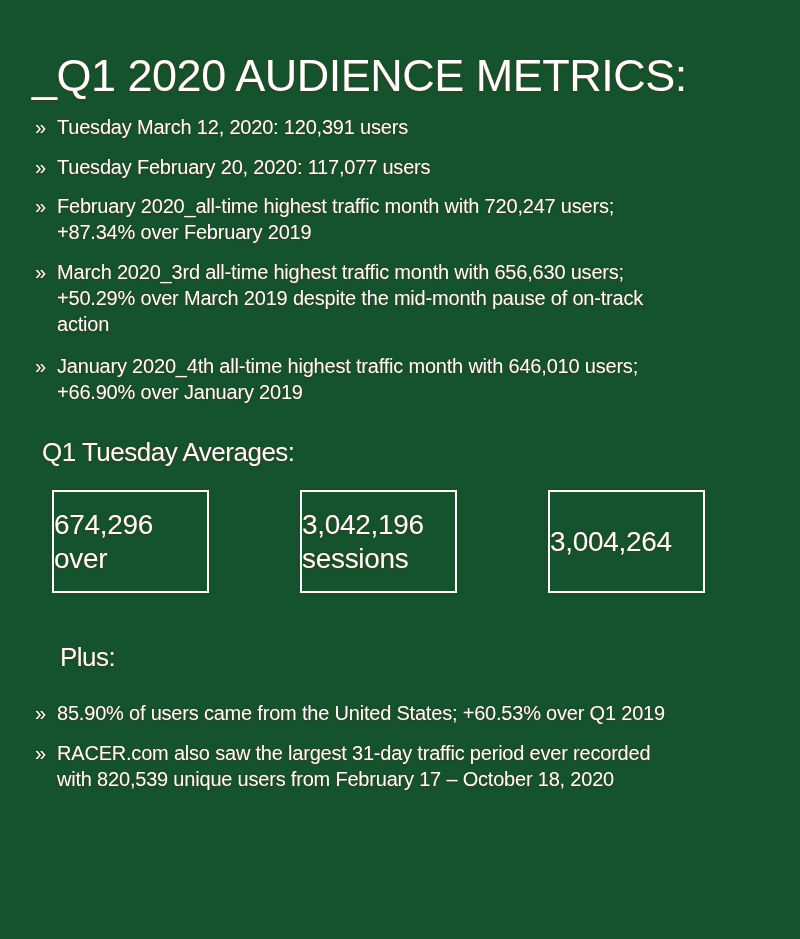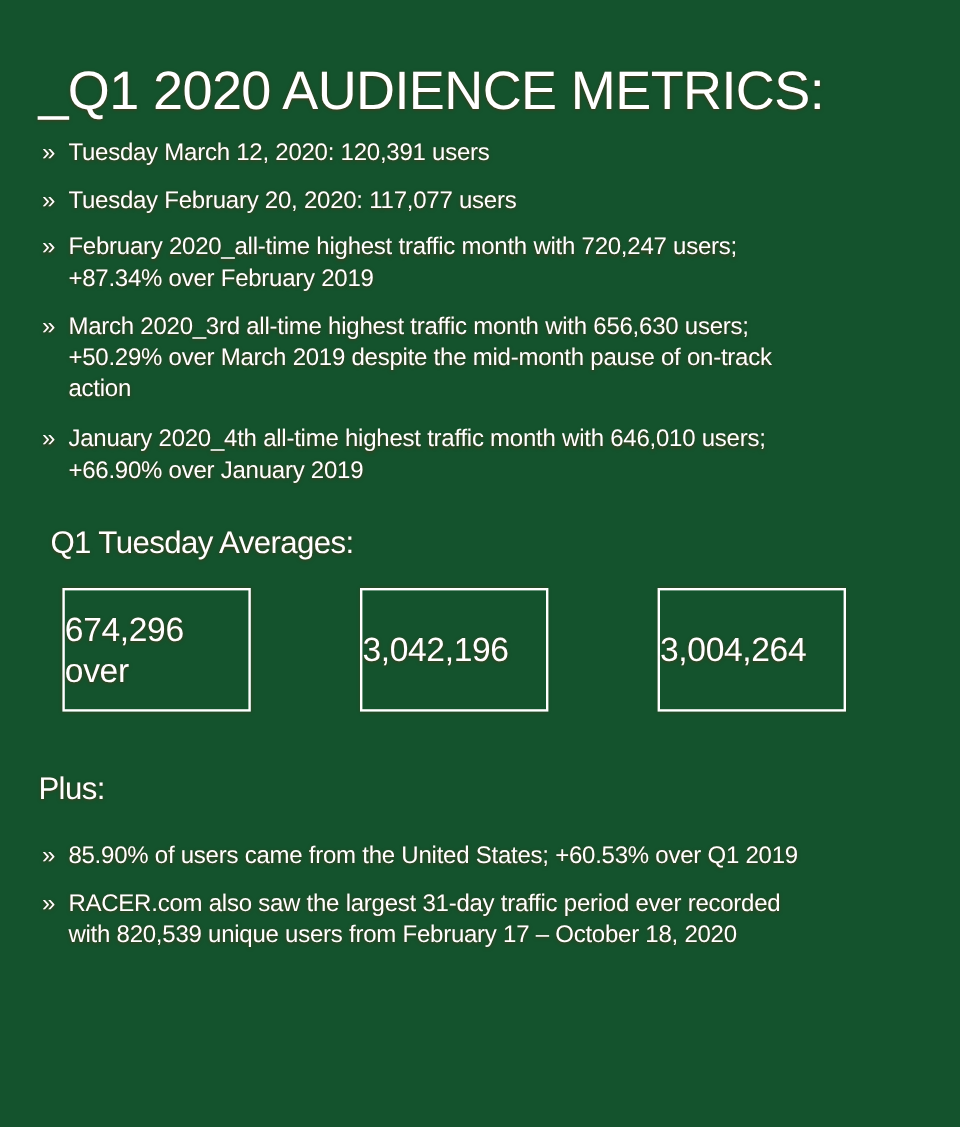--- a/index.html
+++ b/index.html
@@ -28,21 +28,21 @@
   }
   .heading {
     font-size: 26px;
     line-height: 31px;
     letter-spacing: -0.5px;
     white-space: nowrap;
   }
   .h-two   { margin-top: 21px; }
   .h-three { margin-top: 16px; }
   .h-avg   { margin-top: 32px; margin-left: 10px; }
-  .h-plus  { margin-top: 49px; }
+  .h-plus  { margin-top: 49px; margin-left: 28px; }
   .bullet {
     display: flex;
     font-size: 20px;
     line-height: 26px;
     letter-spacing: -0.2px;
   }
   .bullet .marker {
     flex: 0 0 25px;
     width: 25px;
     padding-left: 3px;
@@ -119,20 +119,21 @@
 
     <div class="heading h-avg">Q1 Tuesday Averages:</div>
 
     <div class="metrics">
       <div class="metric-box">
         <div class="metric-value">674,296</div>
         <div class="metric-label">over</div>
       </div>
       <div class="metric-box">
         <div class="metric-value">3,042,196</div>
+        <div class="metric-label">sessions</div>
       </div>
       <div class="metric-box">
         <div class="metric-value">3,004,264</div>
       </div>
     </div>
 
     <div class="heading h-plus">Plus:</div>
 
     <div class="bullet m27">
       <span class="marker">»</span>

